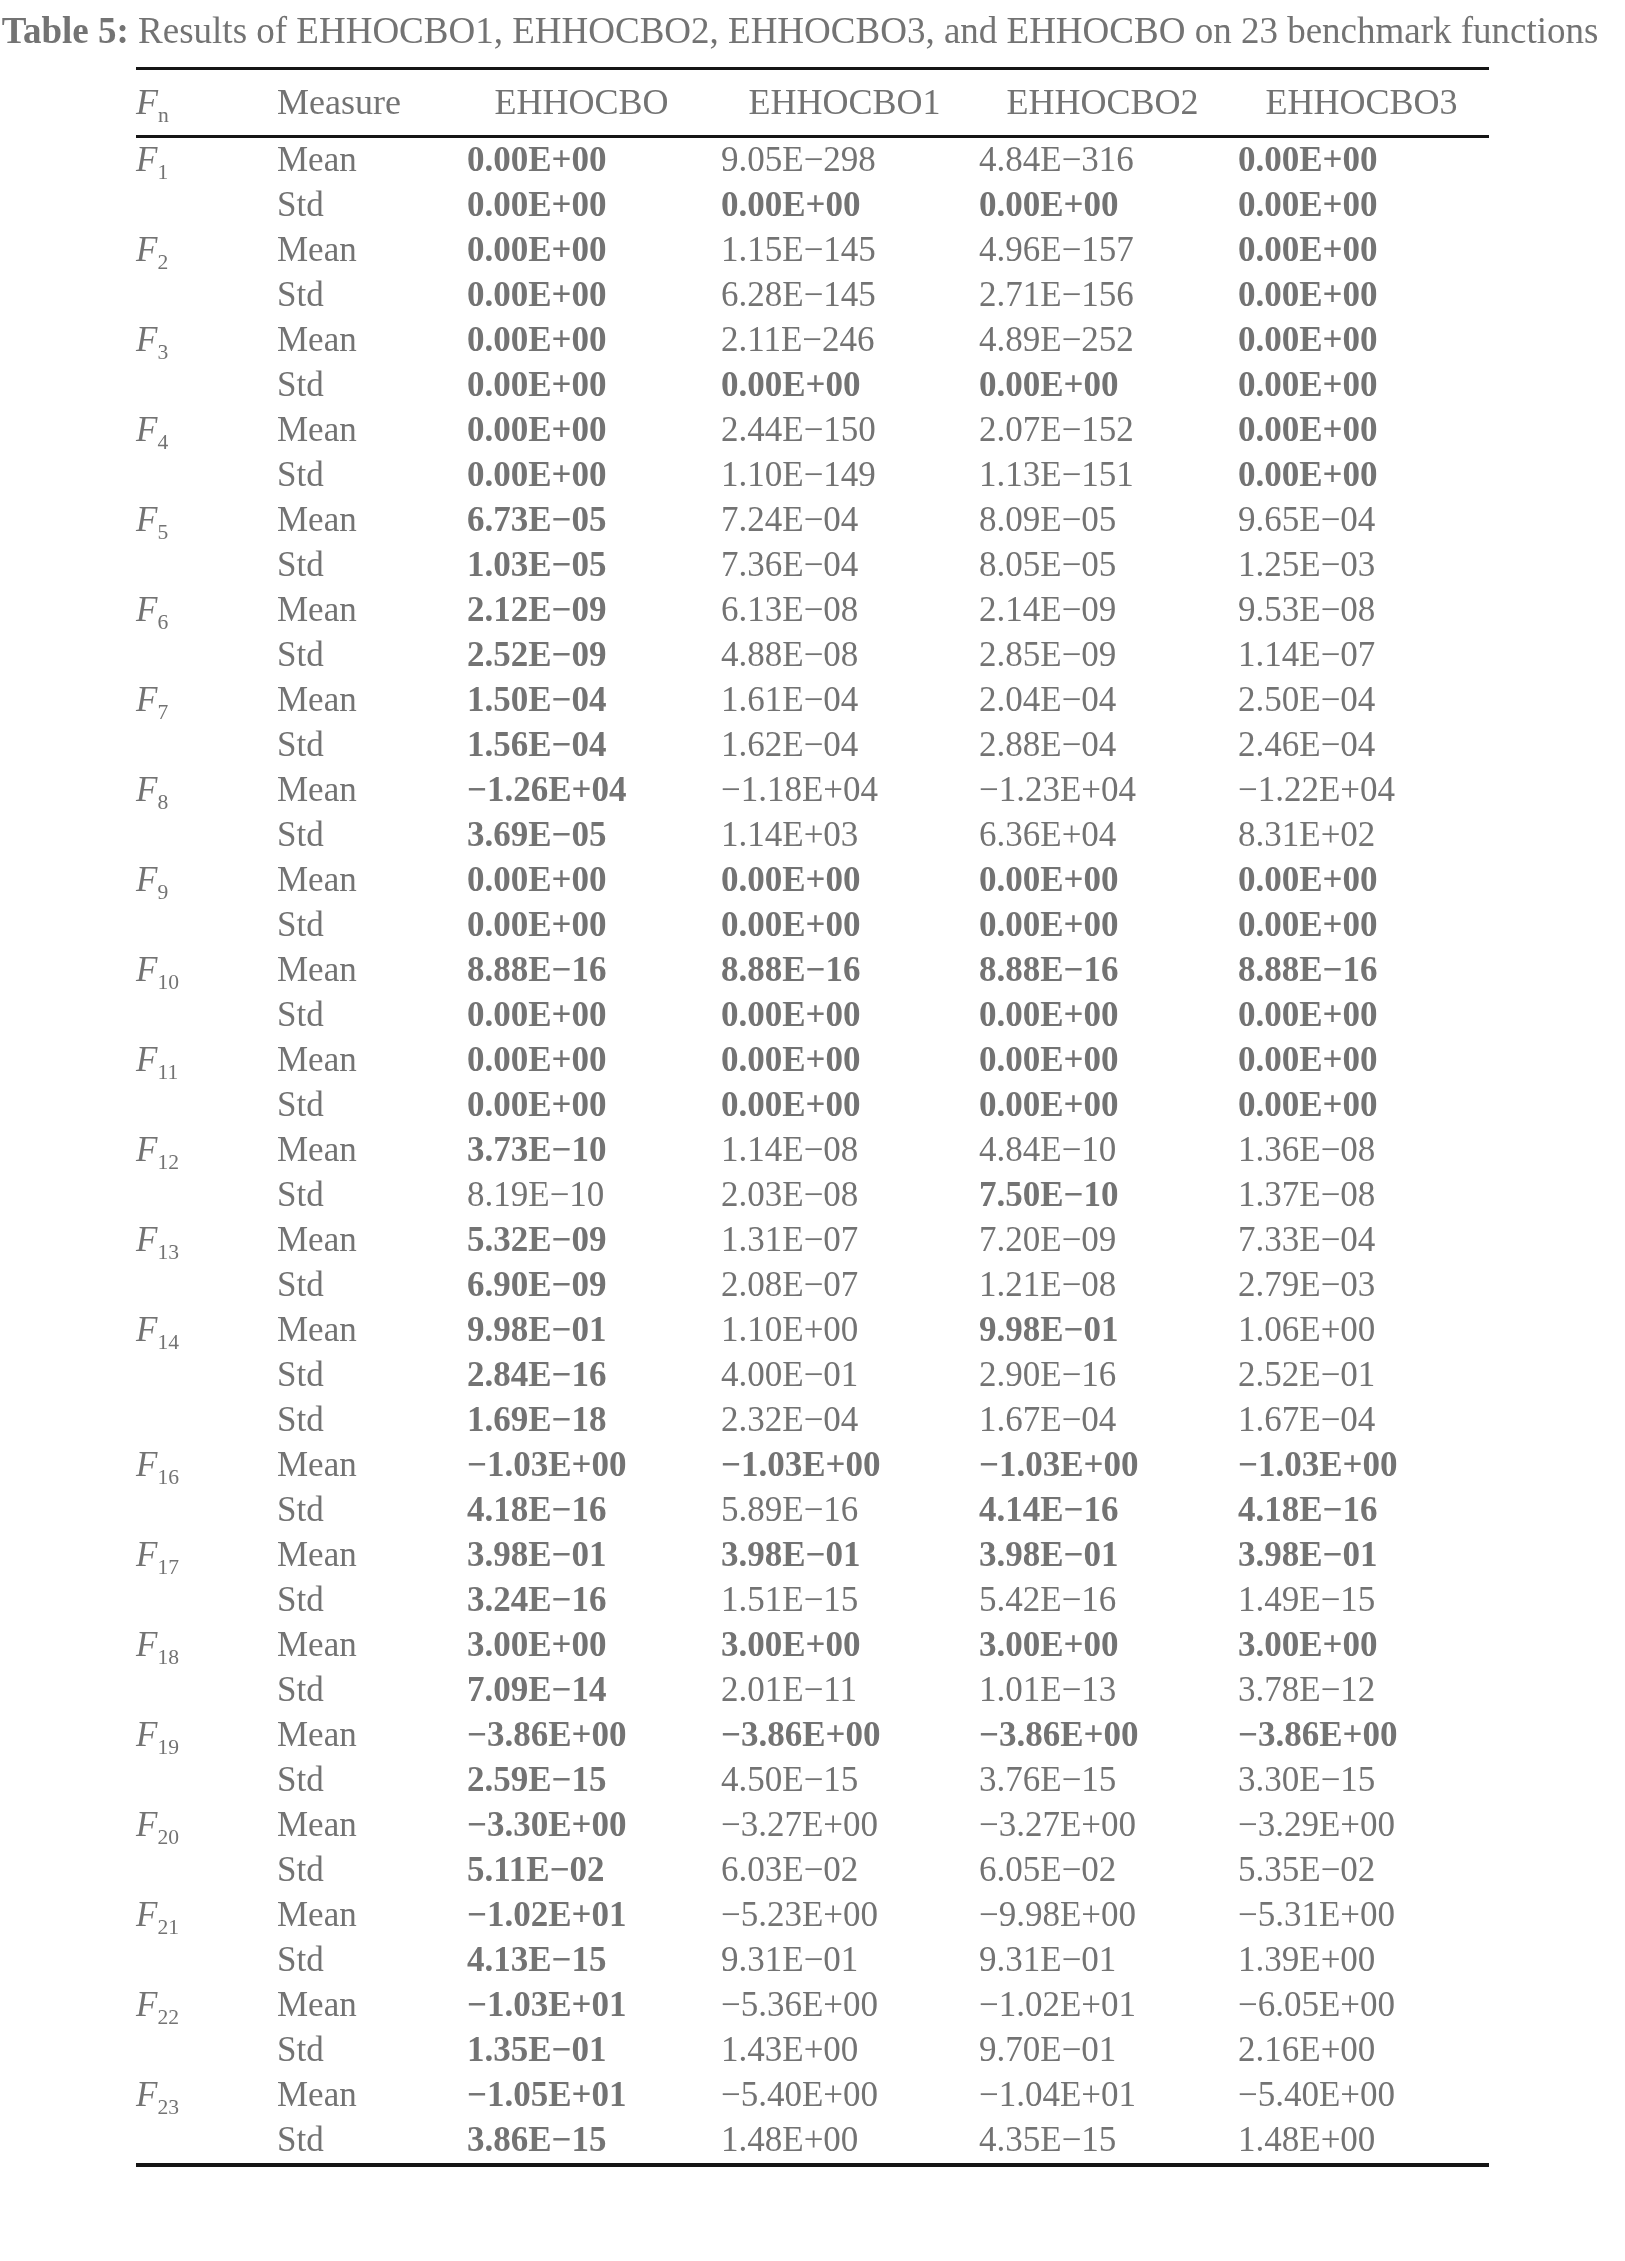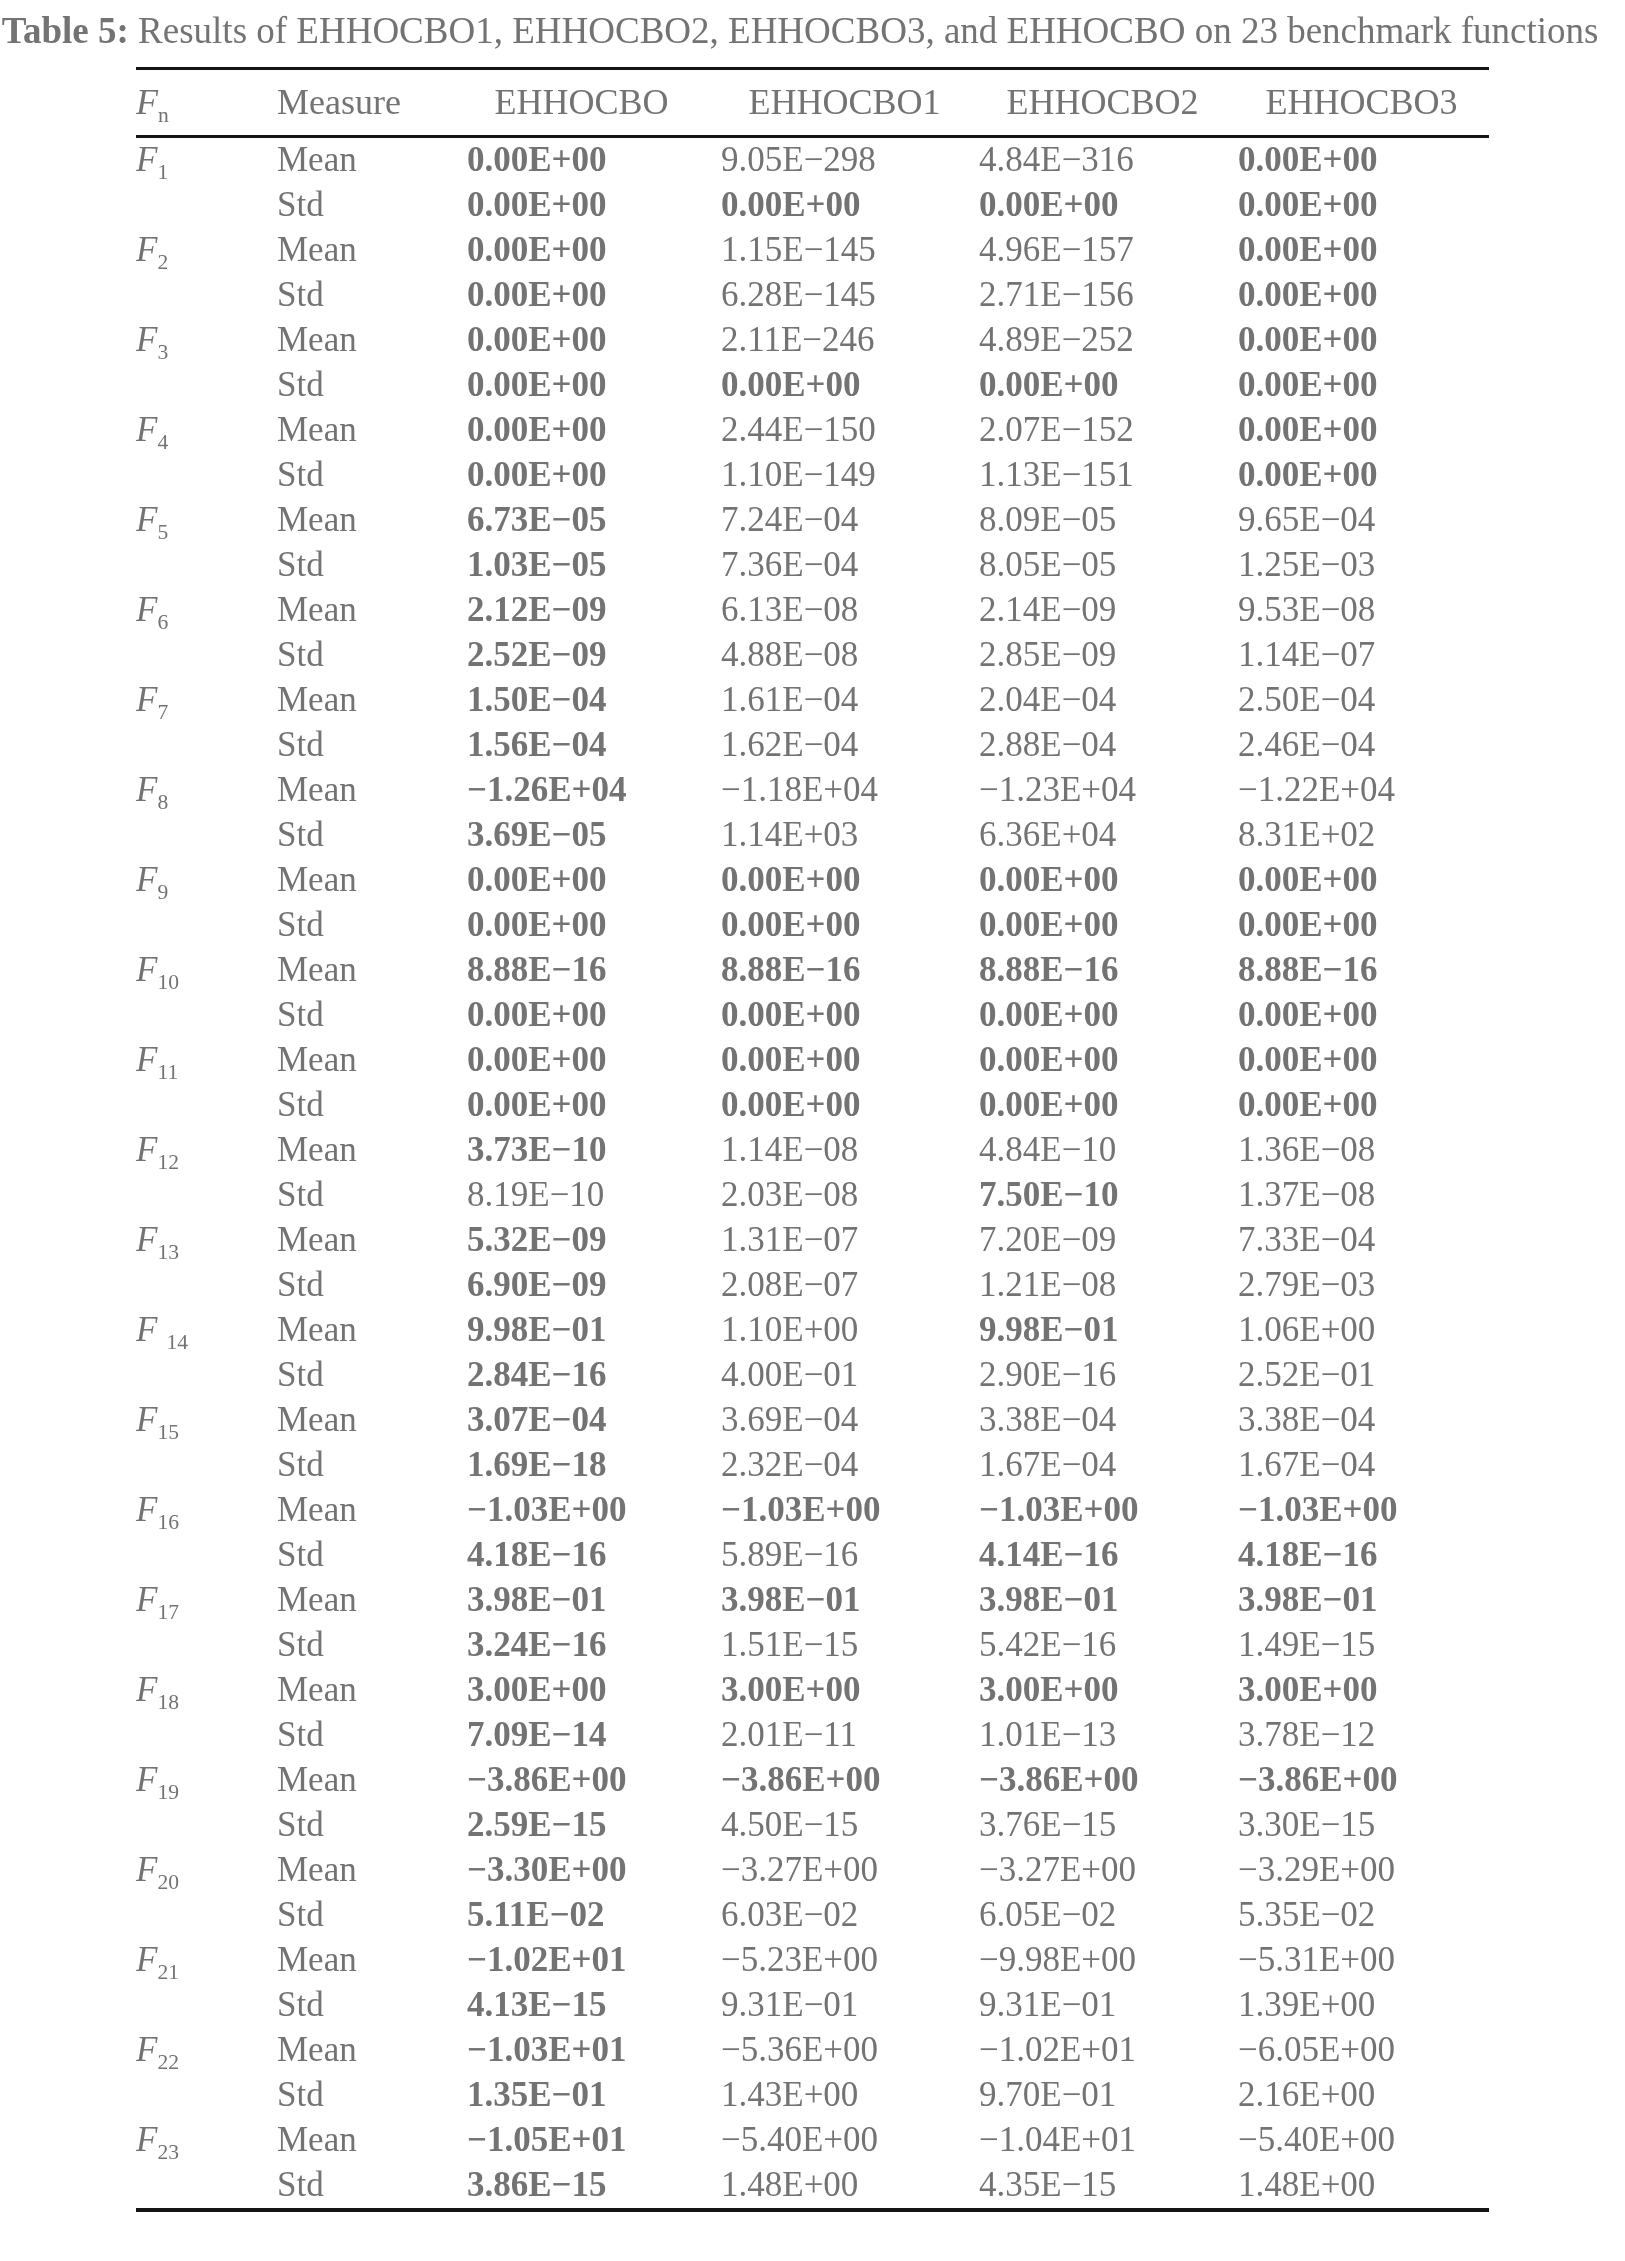--- a/index.html
+++ b/index.html
@@ -266,44 +266,36 @@
         </tr>
         <tr>
           <td class="fn-cell"></td>
           <td class="measure-cell">Std</td>
           <td class="value-cell bold">6.90E−09</td>
           <td class="value-cell">2.08E−07</td>
           <td class="value-cell">1.21E−08</td>
           <td class="value-cell">2.79E−03</td>
         </tr>
         <tr>
-          <td class="fn-cell"><span>F</span><sub style="font-style: normal; margin-left: 9px;">14</sub></td>
+          <td class="fn-cell"><span>F</span><sub style="font-style: normal;">14</sub></td>
           <td class="measure-cell">Mean</td>
           <td class="value-cell bold">9.98E−01</td>
           <td class="value-cell">1.10E+00</td>
           <td class="value-cell bold">9.98E−01</td>
           <td class="value-cell">1.06E+00</td>
         </tr>
         <tr>
           <td class="fn-cell"></td>
           <td class="measure-cell">Std</td>
           <td class="value-cell bold">2.84E−16</td>
           <td class="value-cell">4.00E−01</td>
           <td class="value-cell">2.90E−16</td>
           <td class="value-cell">2.52E−01</td>
         </tr>
         <tr>
-          <td class="fn-cell"><span>F</span><sub style="font-style: normal;">15</sub></td>
-          <td class="measure-cell">Mean</td>
-          <td class="value-cell bold">3.07E−04</td>
-          <td class="value-cell">3.69E−04</td>
-          <td class="value-cell">3.38E−04</td>
-          <td class="value-cell">3.38E−04</td>
-        </tr>
-        <tr>
           <td class="fn-cell"></td>
           <td class="measure-cell">Std</td>
           <td class="value-cell bold">1.69E−18</td>
           <td class="value-cell">2.32E−04</td>
           <td class="value-cell">1.67E−04</td>
           <td class="value-cell">1.67E−04</td>
         </tr>
         <tr>
           <td class="fn-cell"><span>F</span><sub style="font-style: normal; margin-top: 38px;">16</sub></td>
           <td class="measure-cell">Mean</td>

